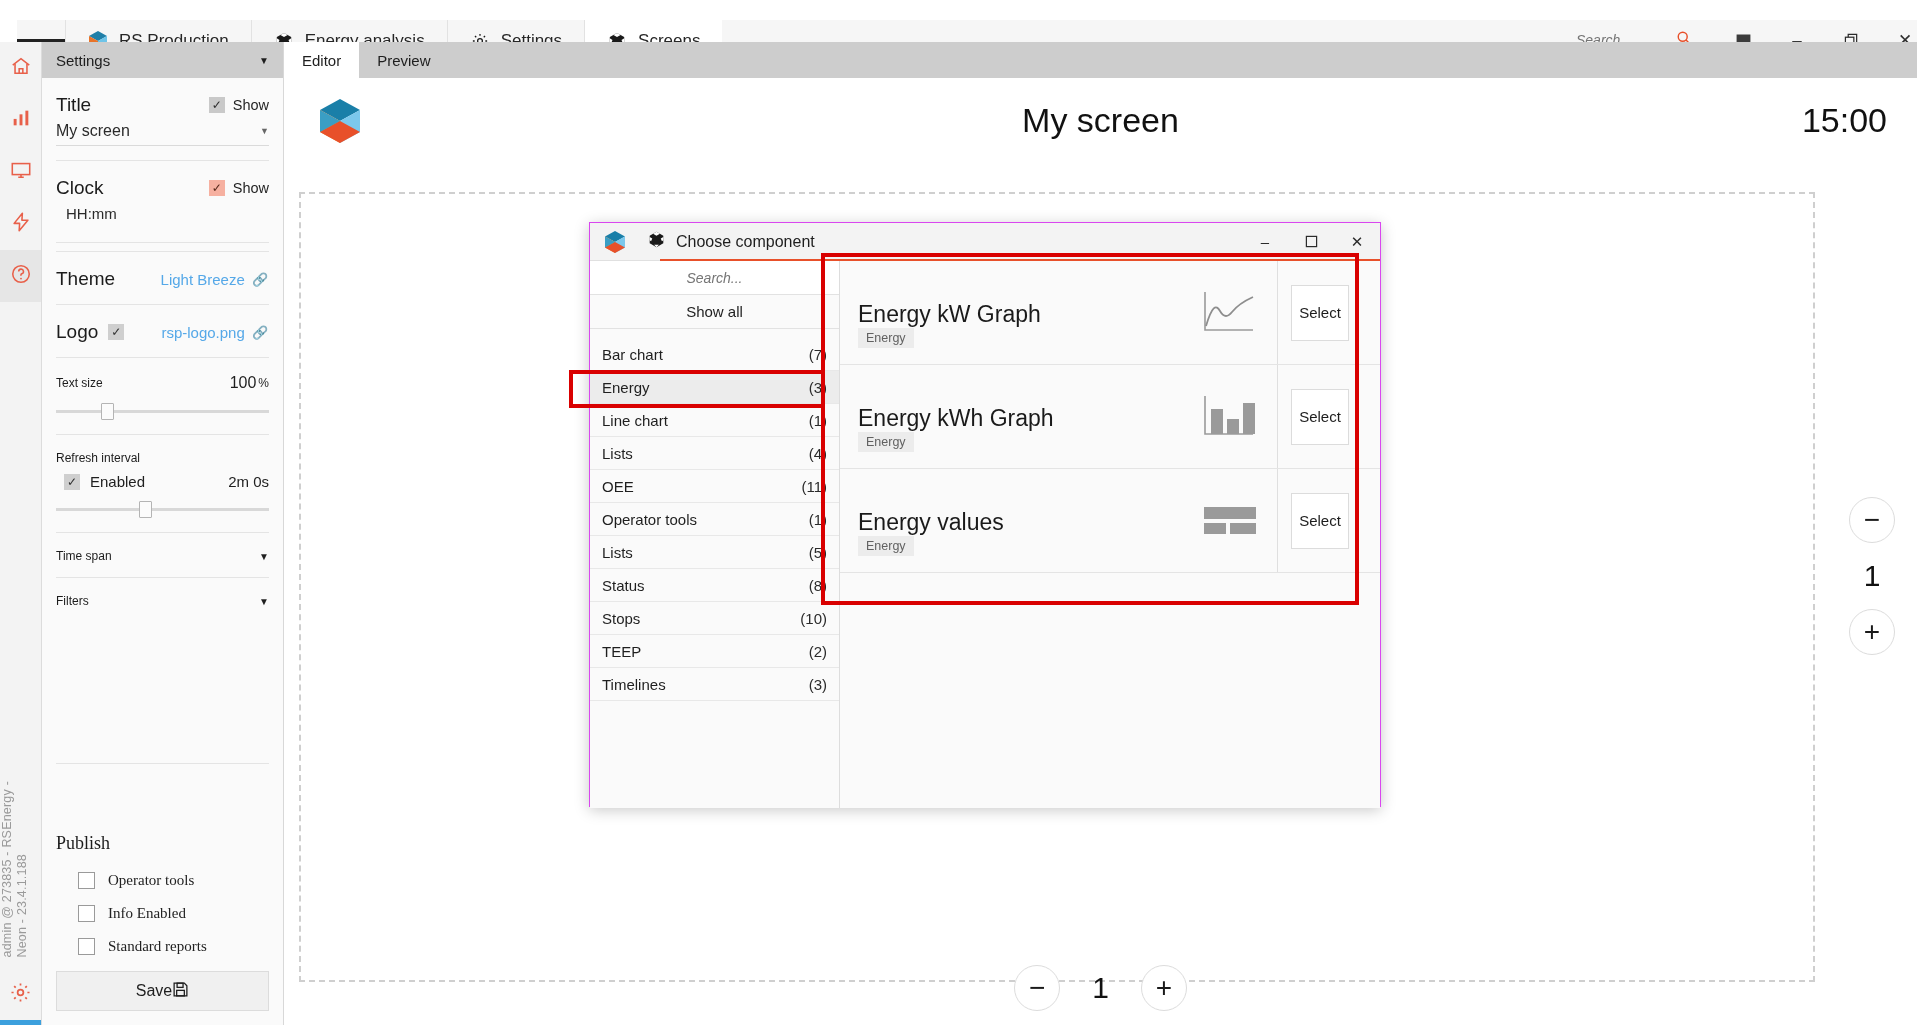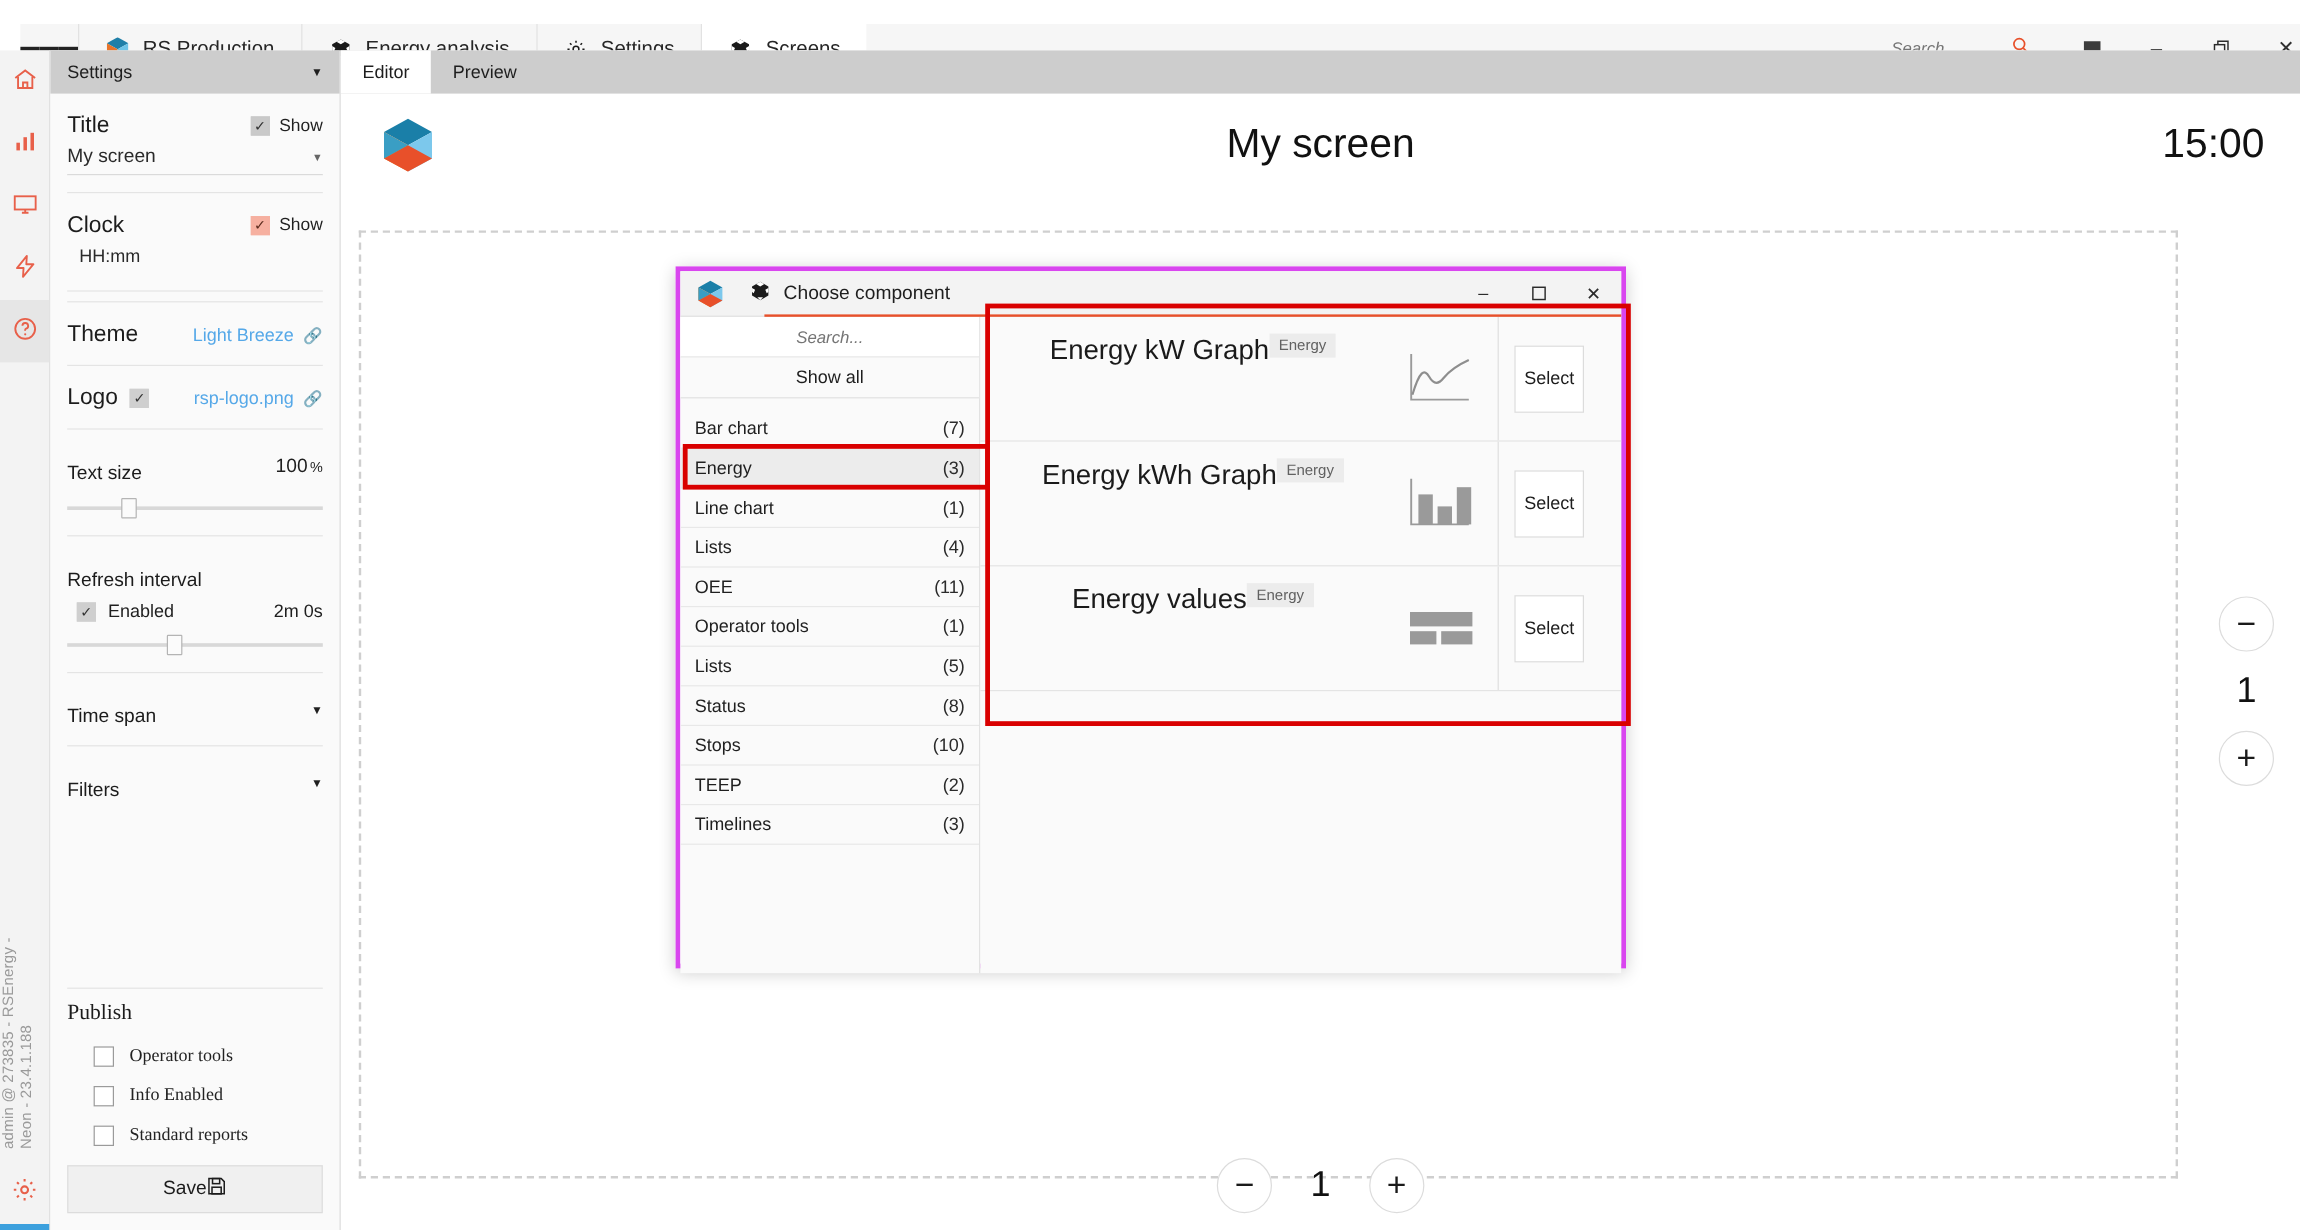--- a/index.html
+++ b/index.html
@@ -38,21 +38,21 @@
 
   
   .sidebar { position:absolute; top:42px; left:42px; width:242px; height:983px;
     background:#fafafa; border-right:1px solid #d8d8d8; display:flex; flex-direction:column; }
   .sb-head { height:36px; background:#cdcdcd; display:flex; align-items:center;
     padding:0 14px; font-size:15px; color:#1e1e1e; cursor:pointer; }
   .sb-head .caret { margin-left:auto; font-size:10px; }
   .sb-body { flex:1; padding:0 14px; overflow:hidden; }
   .sb-row { display:flex; align-items:center; padding-top:16px; }
   .sb-label { font-size:19px; color:#1c1c1c; font-weight:400; }
-  .sb-label.sm { font-size:16px;margin-top:12px; }
+  .sb-label.sm { font-size:12px; }
   .sb-right { margin-left:auto; display:flex; align-items:center; gap:8px; font-size:14.5px; }
   .sb-sep { height:1px; background:#e4e4e4; margin-top:14px; }
   .sb-value { font-size:16px; color:#2a2a2a; padding:6px 0 5px 0; border-bottom:1px solid #dadada;
     display:flex; align-items:center; }
   .sb-value .caret { margin-left:auto; font-size:9px; color:#666; }
   .sb-sub { font-size:15px; color:#2a2a2a; padding:6px 0 6px 10px; }
   .cb { width:16px; height:16px; border:1px solid #9a9a9a; background:#fff;
     display:inline-flex; align-items:center; justify-content:center; font-size:12px; cursor:pointer; }
   .cb.on-gray { background:#c9c9c9; border-color:#c9c9c9; color:#303030; }
   .cb.on-red { background:#f6b0a0; border-color:#f6b0a0; color:#5a2a1c; }
@@ -86,22 +86,22 @@
   .zoomcol { position:absolute; right:22px; top:455px; display:flex; flex-direction:column;
     align-items:center; gap:16px; }
   .circbtn { width:46px; height:46px; border-radius:50%; border:1px solid #dcdcdc; background:#fff;
     display:flex; align-items:center; justify-content:center; font-size:28px; color:#1a1a1a; cursor:pointer; }
   .zoomcol .num { font-size:30px; color:#111; }
   .pager { position:absolute; bottom:14px; left:0; width:1633px; display:flex;
     align-items:center; justify-content:center; gap:32px; }
   .pager .num { font-size:30px; color:#111; }
 
   
-  .modal { position:absolute; left:563px; top:222px; width:792px; height:585px;
-    background:#fff; border:4px solid #d946ef; box-shadow:0 3px 14px rgba(0,0,0,.22); }
+  .modal { position:absolute; left:589px; top:222px; width:792px; height:585px;
+    background:#fff; border:1px solid #d946ef; box-shadow:0 3px 14px rgba(0,0,0,.22); }
   .modal-bar { height:38px; background:#f3f3f3; display:flex; align-items:center;
     border-bottom:1px solid #e0e0e0; position:relative; }
   .modal-bar::after { content:""; position:absolute; left:70px; right:0; bottom:-1px; height:2.5px; background:#e8502a; }
   .mb-logo { width:50px; display:flex; align-items:center; justify-content:center; }
   .mb-title { display:flex; align-items:center; gap:11px; font-size:16px; color:#1e1e1e; padding-left:8px; }
   .mb-ctrls { margin-left:auto; display:flex; }
   .mb-btn { width:46px; height:38px; display:flex; align-items:center; justify-content:center;
     font-size:15px; color:#2b2b2b; cursor:pointer; }
   .modal-body { display:flex; height:547px; }
   .cat-pane { width:250px; border-right:1px solid #ddd; background:#fafafa; display:flex; flex-direction:column; }
@@ -113,21 +113,21 @@
   .cat-showall { height:34px; display:flex; align-items:center; justify-content:center;
     font-size:15px; color:#1e1e1e; border-bottom:1px solid #e2e2e2; background:#fafafa; cursor:pointer; }
   .cat-list { flex:1; overflow:hidden; padding-top:9px; }
   .cat-item { height:33px; display:flex; align-items:center; padding:0 12px;
     font-size:15px; color:#1f1f1f; border-bottom:1px solid #e8e8e8; cursor:pointer; }
   .cat-item .cnt { margin-left:auto; color:#2b2b2b; }
   .cat-item.sel { background:#ececec; }
   .comp-pane { flex:1; background:#fafafa; }
   .comp-row { display:flex; align-items:stretch; border-bottom:1px solid #e4e4e4;
     height:104px; padding:0 18px; cursor:pointer; }
-  .comp-info { flex:1; display:flex; flex-direction:row; justify-content:center; padding:14px 0 16px 0; }
+  .comp-info { flex:1; display:flex; flex-direction:column; justify-content:flex-end; padding:14px 0 16px 0; }
   .comp-name { font-size:23px; color:#1a1a1a; font-weight:400; }
   .comp-tag { align-self:flex-start; background:#ececec; color:#616161; font-size:12.5px;
     padding:3px 8px; }
   .comp-icon { width:96px; display:flex; align-items:center; justify-content:center;
     border-right:1px solid #dfdfdf; }
   .comp-sel { width:84px; display:flex; align-items:center; justify-content:center; }
   .sel-btn { width:58px; height:56px; border:1px solid #dcdcdc; background:#fff;
     display:flex; align-items:center; justify-content:center; font-size:15px; color:#1d1d1d; cursor:pointer; }
 
   

